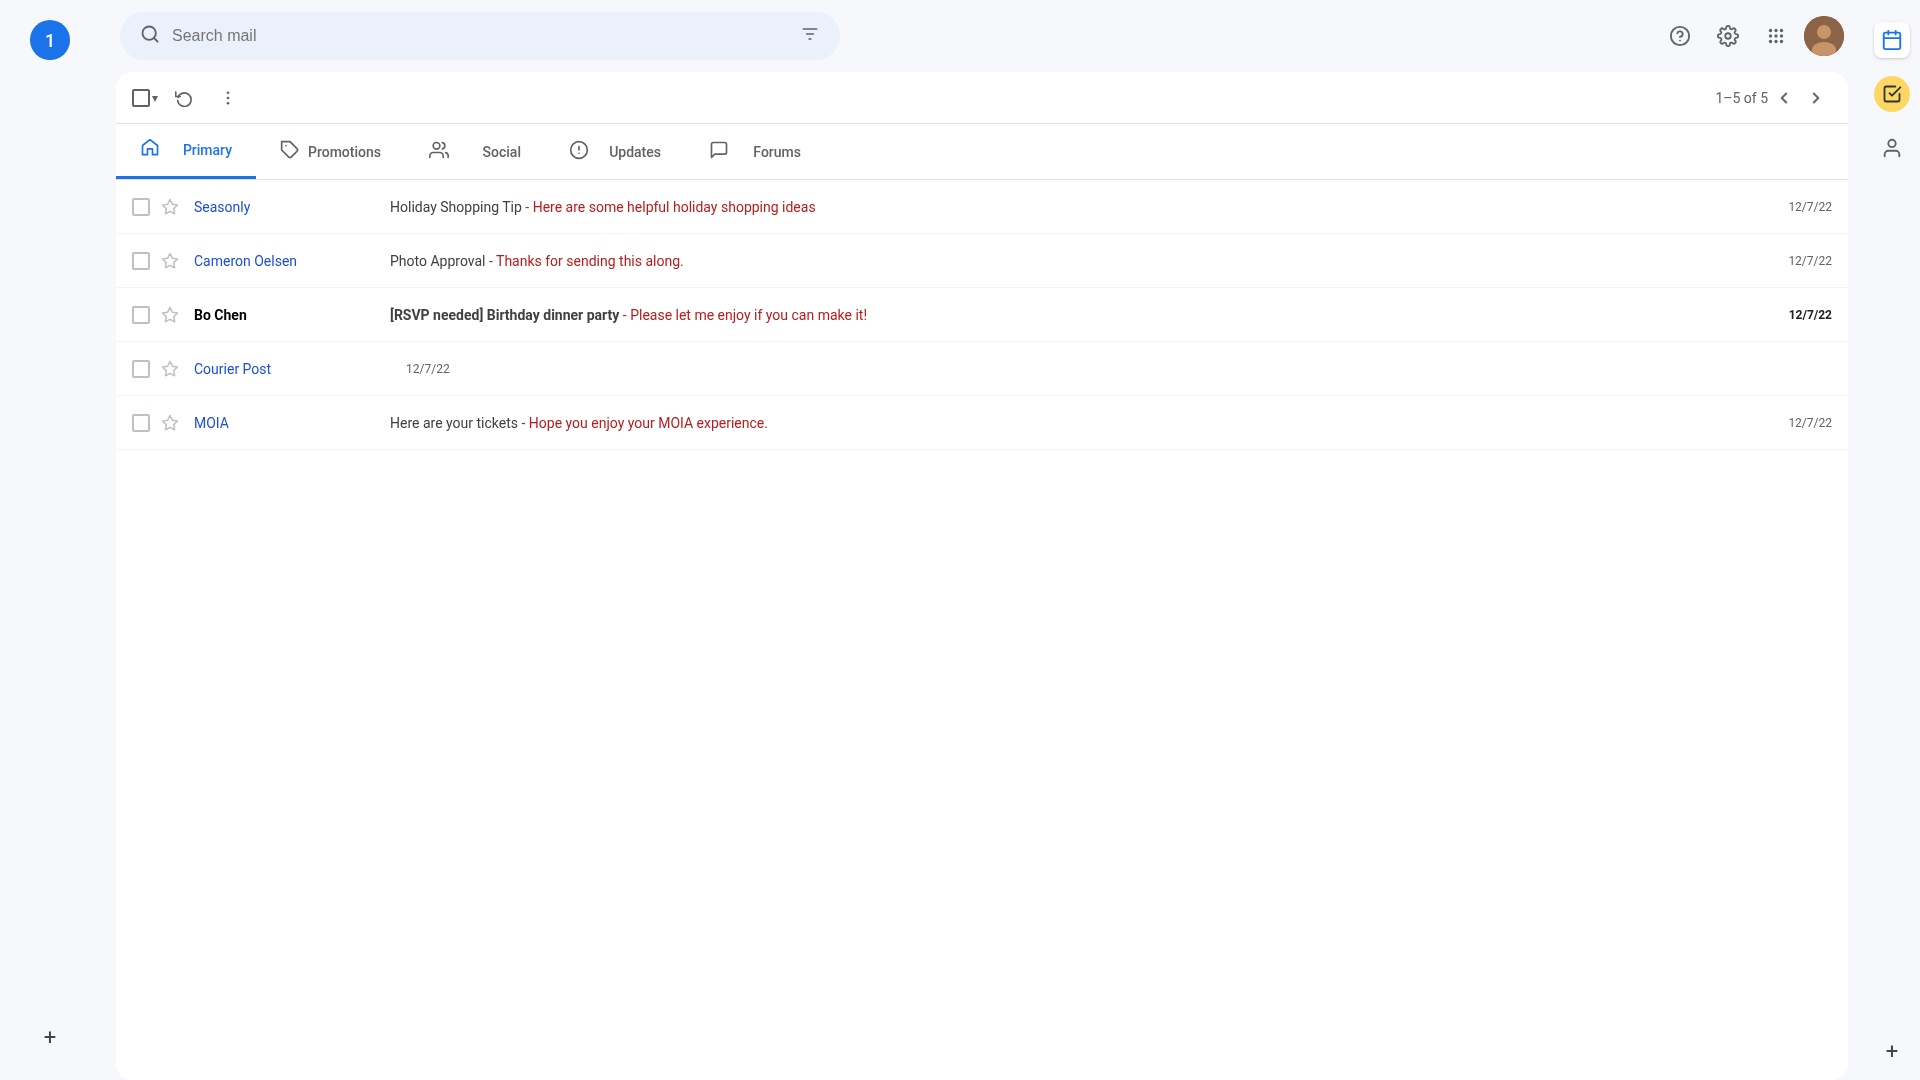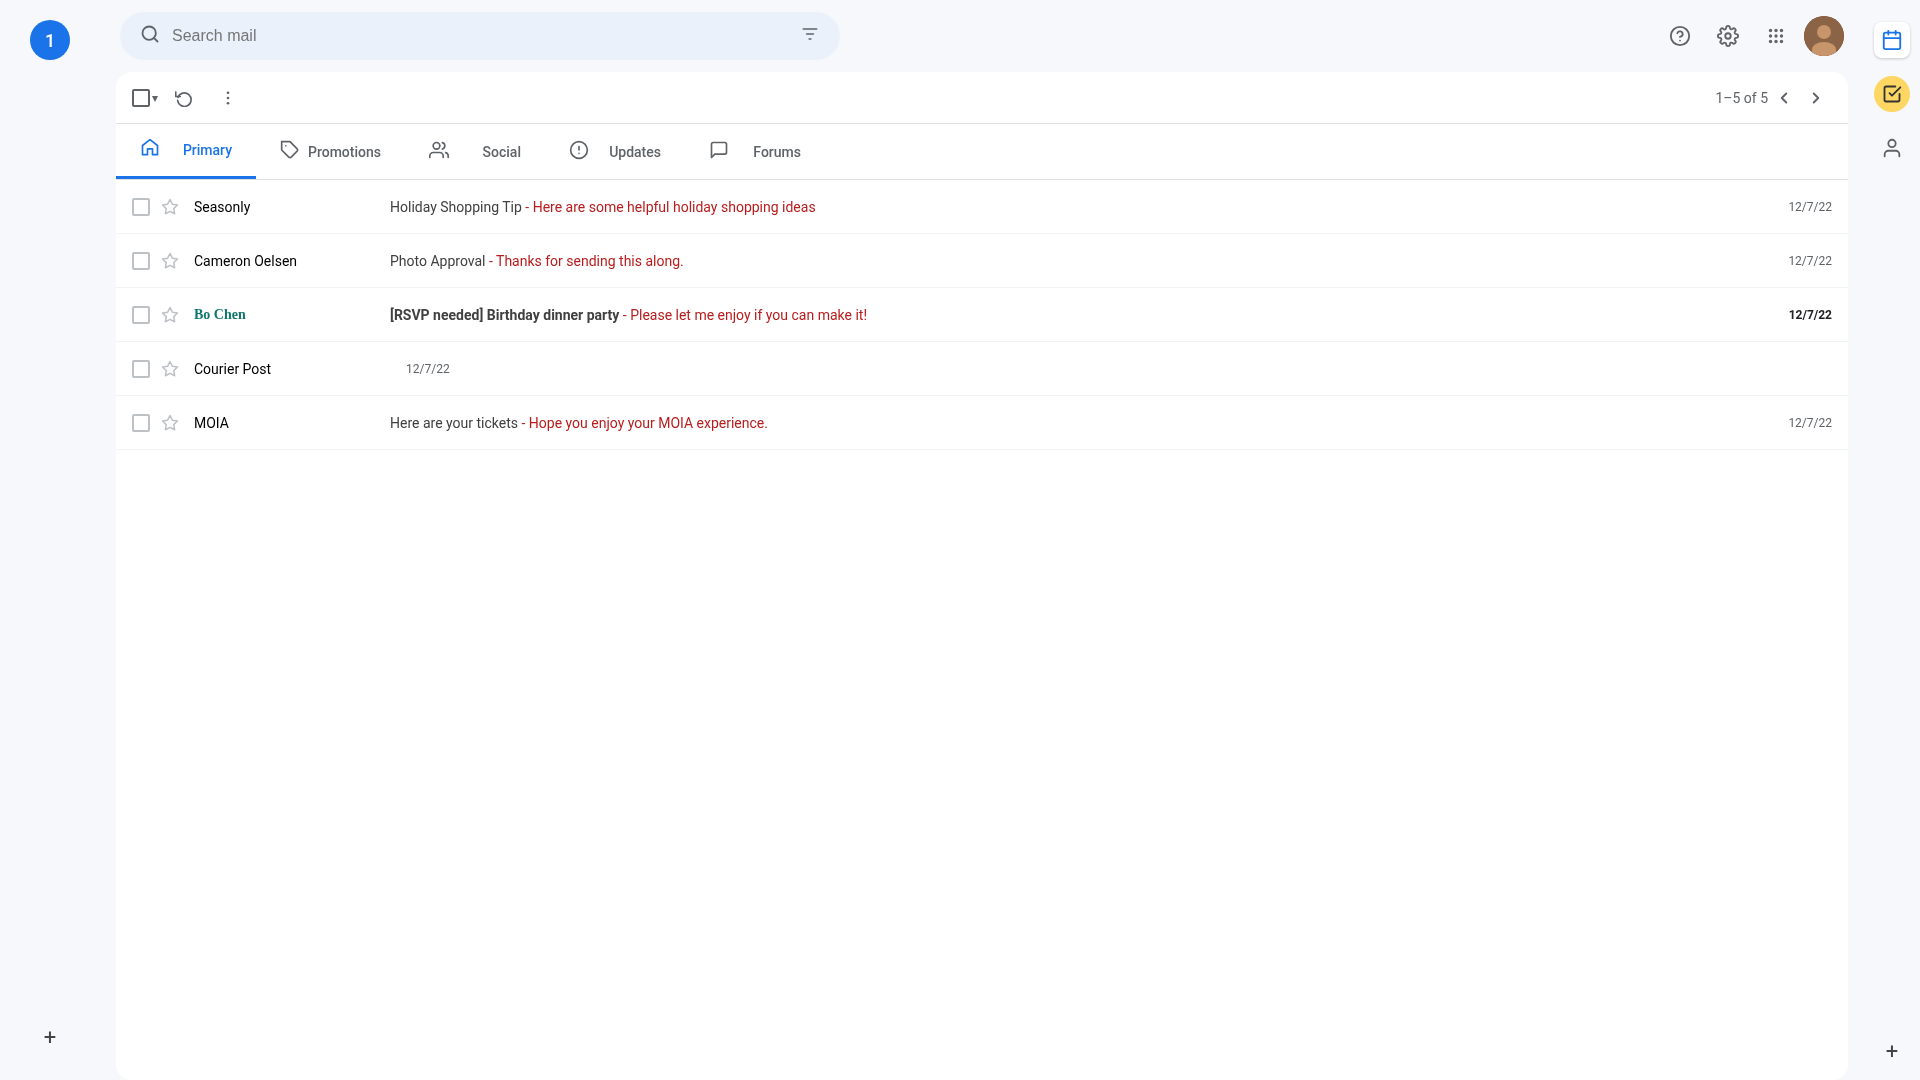--- a/index.html
+++ b/index.html
@@ -231,21 +231,21 @@
       display: flex;
       align-items: center;
       padding: 0 16px;
       height: 54px;
       cursor: pointer;
       border-bottom: 1px solid #f1f3f4;
       background: white;
       transition: background 0.15s;
     }
     .email-row.unread { font-weight: 700; }
-    .email-row.unread .sender { font-weight: 700; color: #0f766e; font-family: Liberation Serif, serif; }
+    .email-row.unread .sender { font-weight: 700; color: #000000; }
     .email-row.unread .date { font-weight: 700; color: #202124; }
 
     .row-checkbox {
       width: 18px;
       height: 18px;
       border: 2px solid #bdc1c6;
       border-radius: 2px;
       margin-right: 8px;
       flex-shrink: 0;
       cursor: pointer;
@@ -259,21 +259,21 @@
       color: #bdc1c6;
       font-size: 18px;
       display: flex;
       align-items: center;
       justify-content: center;
     }
     .sender {
       width: 180px;
       flex-shrink: 0;
       font-size: 14px;
-      color: #000000;
+      color: #1d4ed8;
       white-space: nowrap;
       overflow: hidden;
       text-overflow: ellipsis;
       margin-right: 16px;
     }
     .email-subject-preview {
       flex: 1;
       font-size: 14px;
       color: #444;
       white-space: nowrap;

